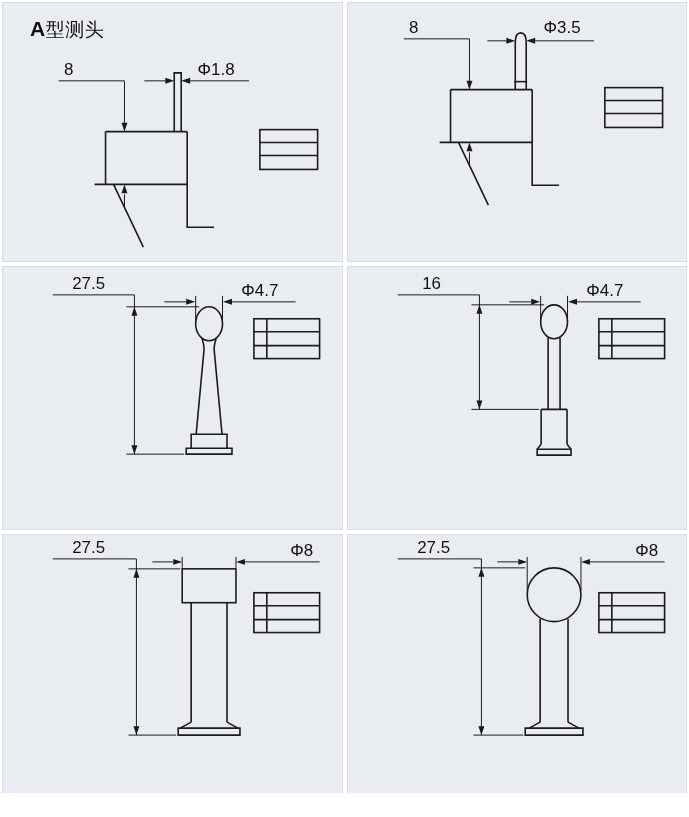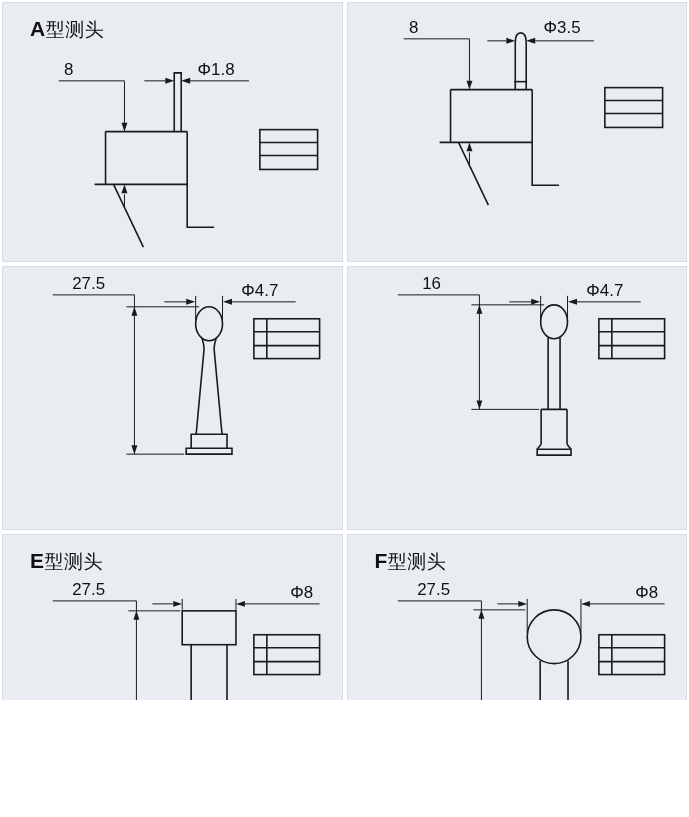--- a/index.html
+++ b/index.html
@@ -4,21 +4,21 @@
 <style>
   :root{
     --sheet-bg:#ffffff;
     --panel-bg:#e9edf2;
     --line:#1a1a1a;
     --text:#111111;
   }
   *{box-sizing:border-box;}
   body{margin:0;font-family:"Liberation Sans",sans-serif;background:#fff;}
   .sheet{
-    width:689px;height:700px;background:var(--sheet-bg);
+    width:689px;height:793px;background:var(--sheet-bg);
     padding:2px;display:grid;grid-template-columns:1fr 1fr;
     grid-template-rows:260px 264px 279px;gap:4px;
   }
   .panel{background:var(--panel-bg);border:1px solid #d7dde4;overflow:hidden;}
   .panel-title{padding:14px 0 2px 27px;font-size:19px;color:var(--text);letter-spacing:.5px;}
   .panel-title .letter{font-weight:700;font-size:21px;}
   svg.drawing{display:block;width:100%;}
   .outline{fill:none;stroke:var(--line);stroke-width:1.6;}
   .thin{fill:none;stroke:var(--line);stroke-width:1;}
   .arr{fill:var(--line);stroke:none;}
@@ -138,23 +138,20 @@
         <path class="outline" d="M190,183 H224 V189 H190 Z"></path>
       </g>
       <g>
         <rect class="outline" x="252" y="52" width="66" height="40"></rect>
         <path class="outline" d="M265,52 V92 M252,65 H318 M252,79 H318"></path>
       </g>
     </svg>
   </section>
 
   <section class="panel">
-    <div class="panel-title">
-      <span class="letter">E</span><span>型测头</span>
-    </div>
     <svg class="drawing" viewBox="0 0 340 228" xmlns="http://www.w3.org/2000/svg">
       <g>
         <text class="dim-text" x="86" y="18" text-anchor="middle">27.5</text>
         <path class="thin" d="M50,24 H134 M134,24 V201"></path>
         <polygon class="arr" points="134,34 131,43 137,43"></polygon>
         <polygon class="arr" points="134,201 131,192 137,192"></polygon>
         <path class="thin" d="M126,34 H178 M126,201 H174"></path>
       </g>
       <g>
         <text class="dim-text" x="300" y="21" text-anchor="middle">Φ8</text>
@@ -170,23 +167,20 @@
         <path class="outline" d="M176,194 H238 V201 H176 Z"></path>
       </g>
       <g>
         <rect class="outline" x="252" y="58" width="66" height="40"></rect>
         <path class="outline" d="M265,58 V98 M252,71 H318 M252,85 H318"></path>
       </g>
     </svg>
   </section>
 
   <section class="panel">
-    <div class="panel-title">
-      <span class="letter">F</span><span>型测头</span>
-    </div>
     <svg class="drawing" viewBox="0 0 340 228" xmlns="http://www.w3.org/2000/svg">
       <g>
         <text class="dim-text" x="86" y="18" text-anchor="middle">27.5</text>
         <path class="thin" d="M50,24 H134 M134,24 V201"></path>
         <polygon class="arr" points="134,33 131,42 137,42"></polygon>
         <polygon class="arr" points="134,201 131,192 137,192"></polygon>
         <path class="thin" d="M126,33 H178 M126,201 H176"></path>
       </g>
       <g>
         <text class="dim-text" x="300" y="21" text-anchor="middle">Φ8</text>

